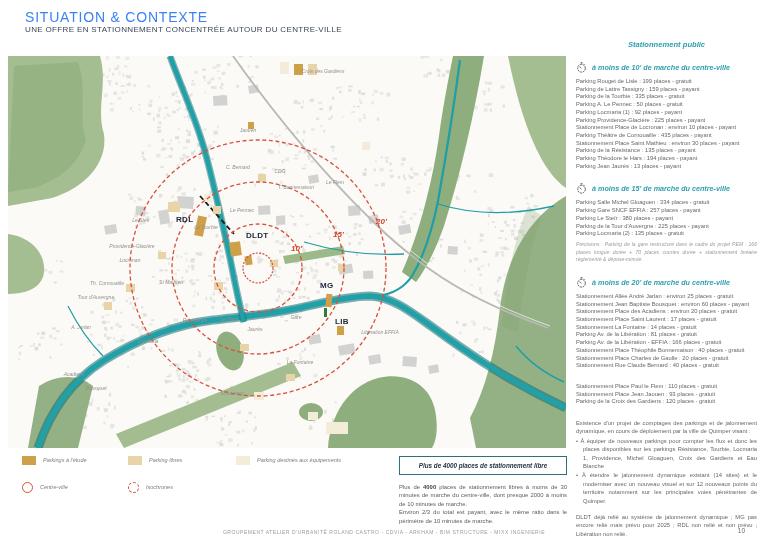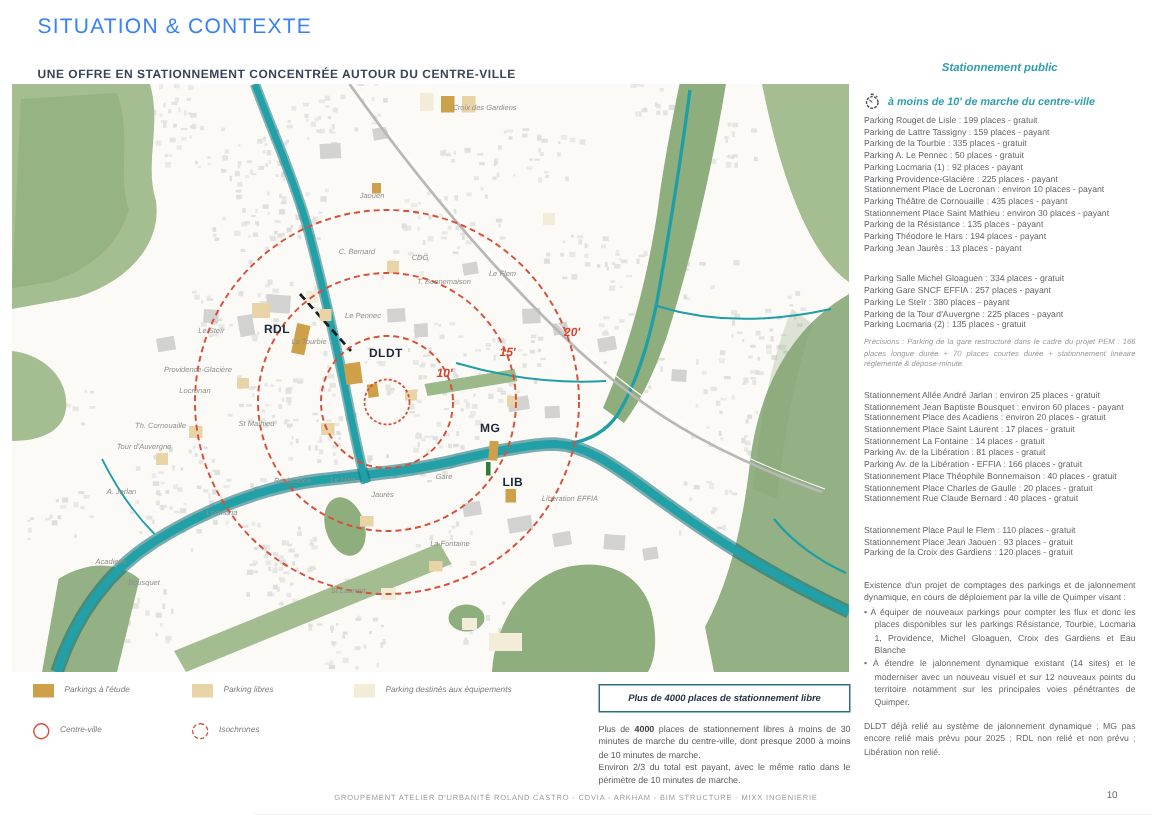--- a/index.html
+++ b/index.html
@@ -1,21 +1,21 @@
 <!DOCTYPE html>
 <html><head>
 <meta charset="utf-8">
 <style>
   html,body{margin:0;padding:0;background:#e8e8e8;}
   .page{position:relative;width:768px;height:543px;background:#ffffff;overflow:hidden;
         font-family:"Liberation Sans",sans-serif;}
   
   .hdr{position:absolute;left:25px;top:9px;}
   .hdr .title{font-size:14px;font-weight:normal;color:#3b82f6;letter-spacing:.8px;}
-  .hdr .subtitle{font-size:8px;font-weight:bold;color:#3a4458;letter-spacing:.35px;margin-top:20px;}
+  .hdr .subtitle{font-size:8px;font-weight:normal;color:#3a4458;letter-spacing:.35px;margin-top:0;}
   
   .map{position:absolute;left:8px;top:56px;}
   text.lbl-code{font:bold 8px "Liberation Sans",sans-serif;fill:#1b2638;letter-spacing:.3px;}
   text.lbl-iso{font:italic bold 8px "Liberation Sans",sans-serif;fill:#d0452e;}
   text.lbl-place{font:italic 5px "Liberation Sans",sans-serif;fill:#90908d;}
   
   .legend{position:absolute;left:22px;top:451px;width:360px;font-size:5.5px;font-style:italic;color:#7c7c79;}
   .lg-row{display:flex;align-items:center;height:18px;}
   .lg-item{display:flex;align-items:center;}
   .lg-item.w1{width:106px}.lg-item.w2{width:108px}
@@ -1213,28 +1213,46 @@
           <div class="item">Parking Locmaria (1) : 92 places - payant</div>
           <div class="item">Parking Providence-Glacière : 225 places - payant</div>
           <div class="item">Stationnement Place de Locronan : environ 10 places - payant</div>
           <div class="item">Parking Théâtre de Cornouaille : 435 places - payant</div>
           <div class="item">Stationnement Place Saint Mathieu : environ 30 places - payant</div>
           <div class="item">Parking de la Résistance : 135 places - payant</div>
           <div class="item">Parking Théodore le Hars : 194 places - payant</div>
           <div class="item">Parking Jean Jaurès : 13 places - payant</div>
         </div>
         <div class="section">
+          <div class="sec-head">
+            <svg class="ic" viewBox="0 0 20 20">
+    <rect x="8.2" y="0.6" width="3.6" height="2" rx="0.6" fill="#4c4c4c"></rect>
+    <line x1="14.6" y1="3.4" x2="16.2" y2="5" stroke="#4c4c4c" stroke-width="1.4"></line>
+    <circle cx="10" cy="11.4" r="7" fill="none" stroke="#4c4c4c" stroke-width="1.7" stroke-dasharray="3.4,1.5"></circle>
+    <line x1="10" y1="11.4" x2="6.4" y2="8.4" stroke="#4c4c4c" stroke-width="1.4"></line>
+  </svg>
+            <span class="txt">à moins de 15' de marche du centre-ville</span>
+          </div>
           <div class="item">Parking Salle Michel Gloaguen : 334 places - gratuit</div>
           <div class="item">Parking Gare SNCF EFFIA : 257 places - payant</div>
           <div class="item">Parking Le Steïr : 380 places - payant</div>
           <div class="item">Parking de la Tour d'Auvergne : 225 places - payant</div>
           <div class="item">Parking Locmaria (2) : 135 places - gratuit</div>
           <div class="note">Précisions : Parking de la gare restructuré dans le cadre du projet PEM : 166 places longue durée + 70 places courtes durée + stationnement linéaire réglementé &amp; dépose-minute.</div>
         </div>
         <div class="section">
+          <div class="sec-head">
+            <svg class="ic" viewBox="0 0 20 20">
+    <rect x="8.2" y="0.6" width="3.6" height="2" rx="0.6" fill="#4c4c4c"></rect>
+    <line x1="14.6" y1="3.4" x2="16.2" y2="5" stroke="#4c4c4c" stroke-width="1.4"></line>
+    <circle cx="10" cy="11.4" r="7" fill="none" stroke="#4c4c4c" stroke-width="1.7" stroke-dasharray="3.4,1.5"></circle>
+    <line x1="10" y1="11.4" x2="6.4" y2="8.4" stroke="#4c4c4c" stroke-width="1.4"></line>
+  </svg>
+            <span class="txt">à moins de 20' de marche du centre-ville</span>
+          </div>
           <div class="item">Stationnement Allée André Jarlan : environ 25 places - gratuit</div>
           <div class="item">Stationnement Jean Baptiste Bousquet : environ 60 places - payant</div>
           <div class="item">Stationnement Place des Acadiens : environ 20 places - gratuit</div>
           <div class="item">Stationnement Place Saint Laurent : 17 places - gratuit</div>
           <div class="item">Stationnement La Fontaine : 14 places - gratuit</div>
           <div class="item">Parking Av. de la Libération : 81 places - gratuit</div>
           <div class="item">Parking Av. de la Libération - EFFIA : 166 places - gratuit</div>
           <div class="item">Stationnement Place Théophile Bonnemaison : 40 places - gratuit</div>
           <div class="item">Stationnement Place Charles de Gaulle : 20 places - gratuit</div>
           <div class="item">Stationnement Rue Claude Bernard : 40 places - gratuit</div>

